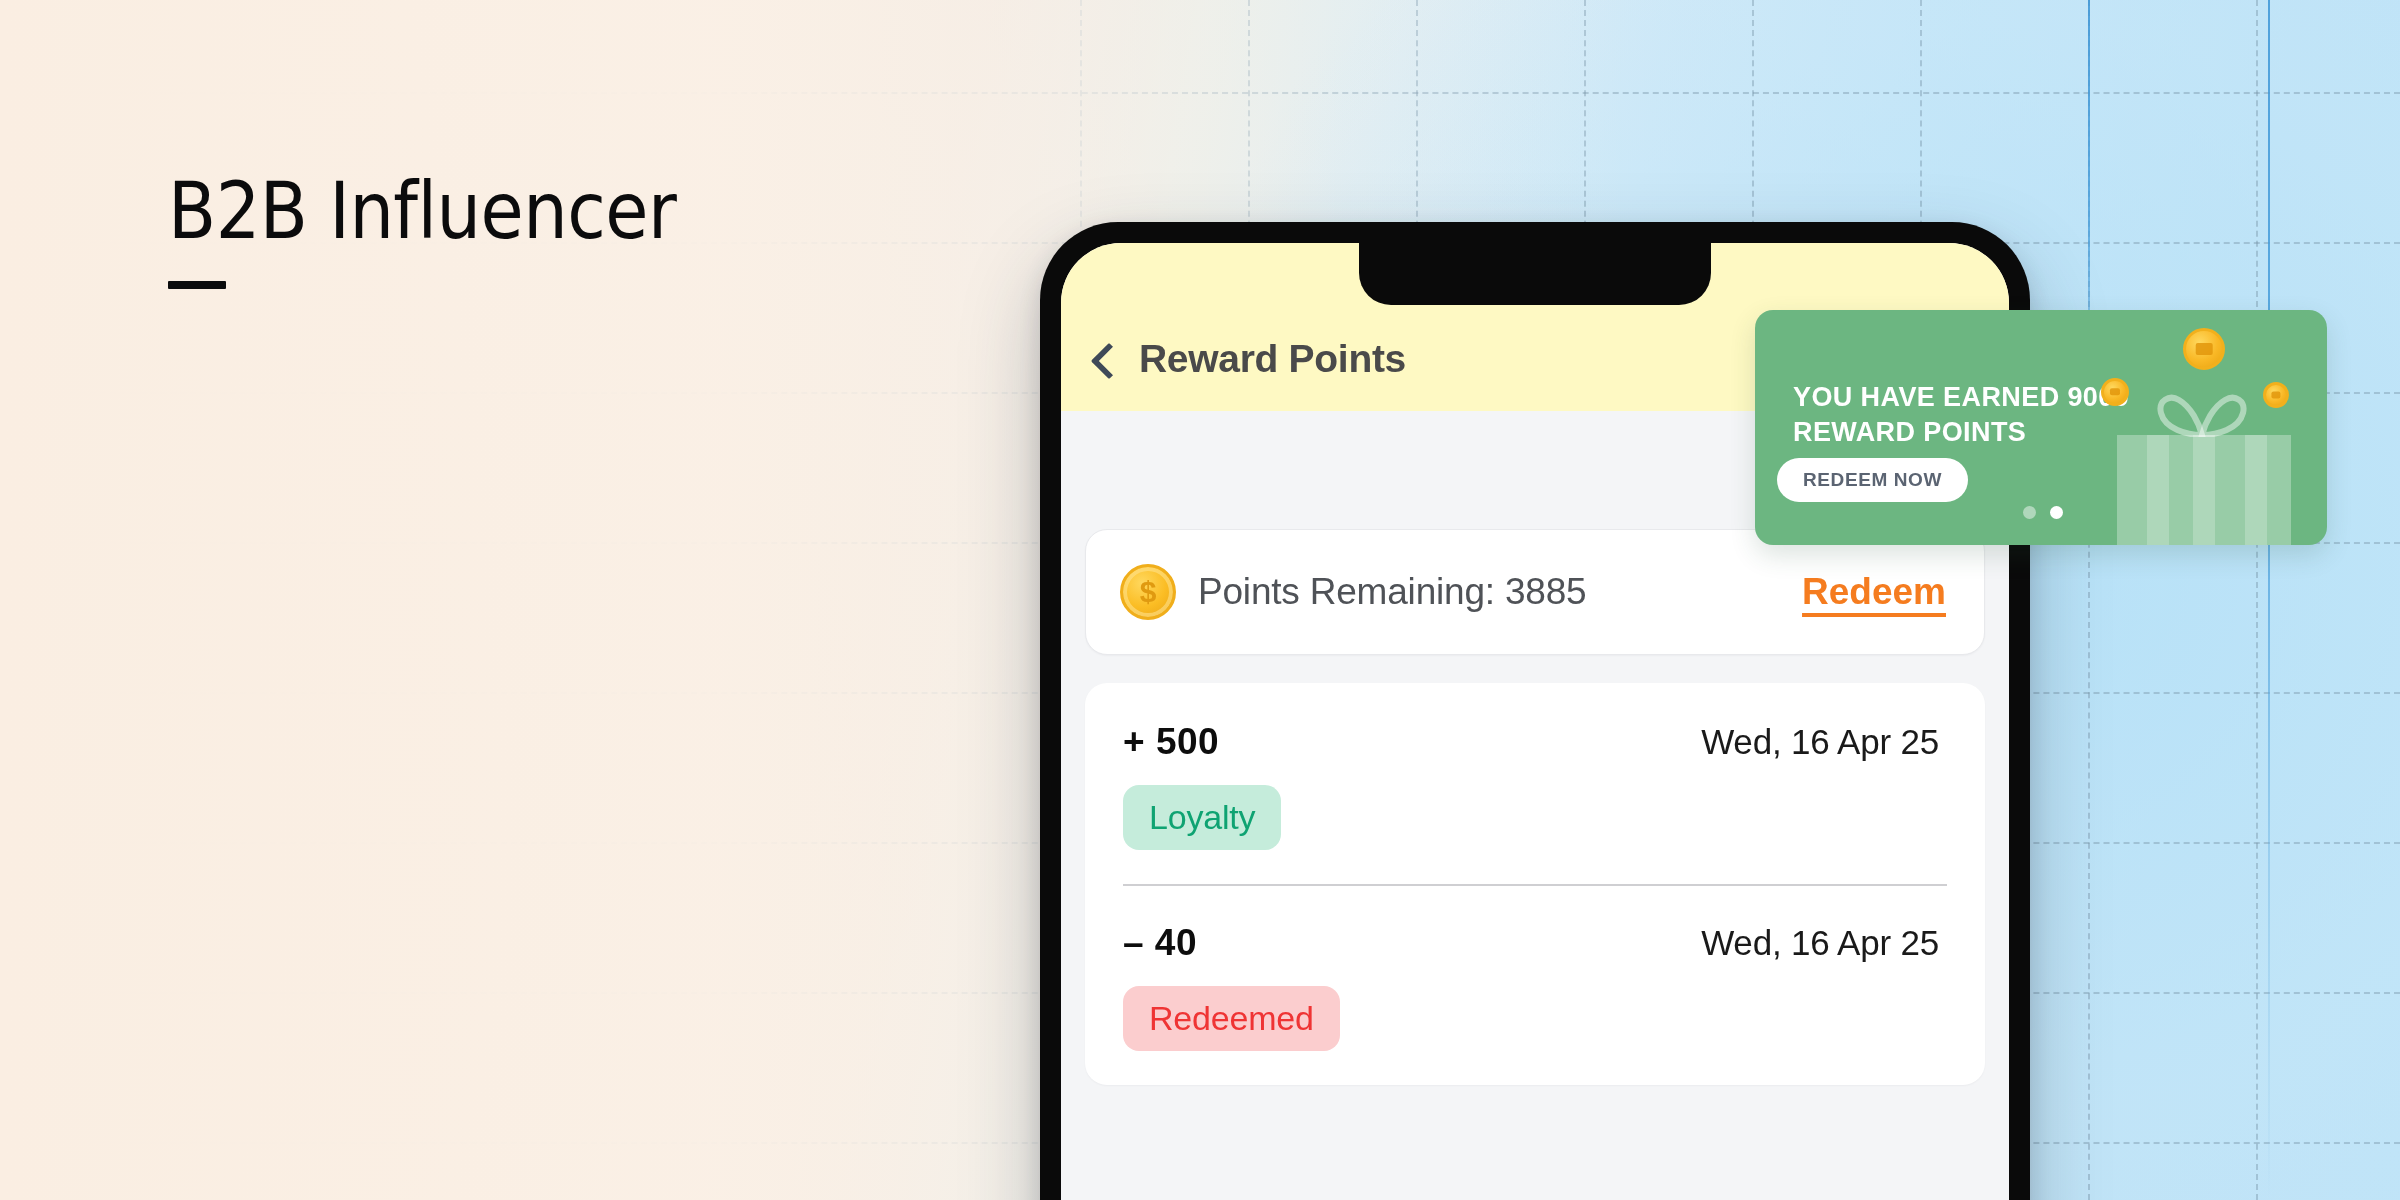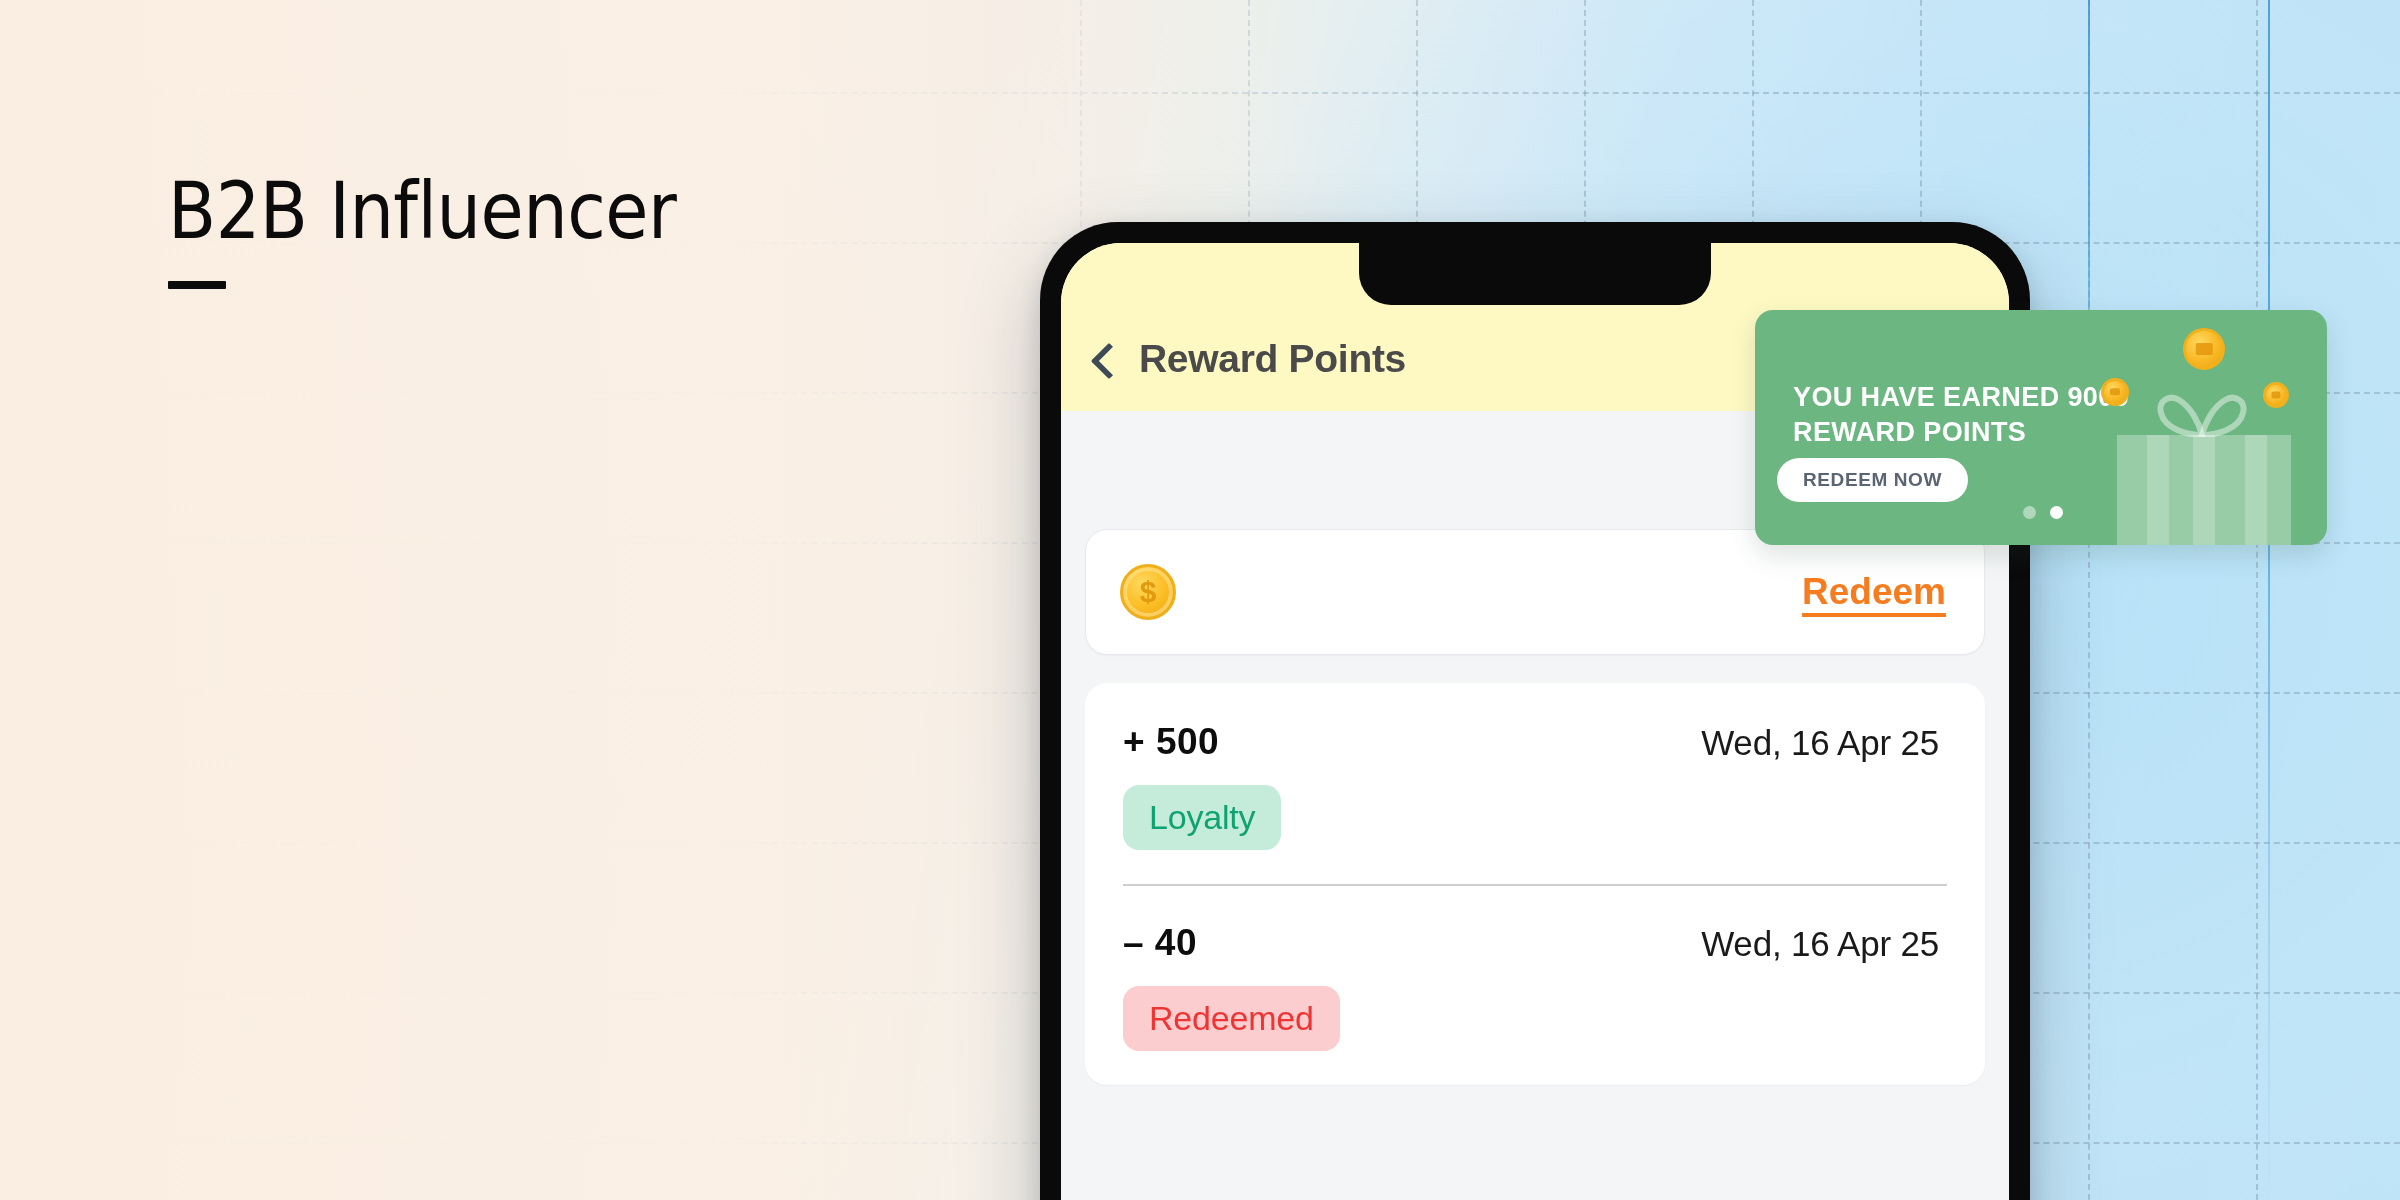--- a/index.html
+++ b/index.html
@@ -150,21 +150,21 @@
   }
 
   
   #txn-card {
     margin-top:28px; background:#fff; border-radius:22px;
     padding:38px 38px 0 38px;
     box-shadow:0 1px 2px rgba(20,30,50,0.04);
   }
   .txn-row { padding-bottom:34px; }
   .txn-row + .txn-row { padding-top:36px; border-top:2px solid #cfcfd2; }
-  .txn-top { display:flex; align-items:flex-end; }
+  .txn-top { display:flex; align-items:center; }
   .txn-amount { font-size:37px; font-weight:700; color:#0d0d0d; letter-spacing:0.5px; }
   .txn-date {
     margin-left:auto; font-size:35px; color:#1a1a1a; font-weight:400;
     letter-spacing:-0.2px; padding-right:8px;
   }
   .badge {
     display:inline-block; margin-top:22px;
     padding:13px 26px; border-radius:16px;
     font-size:34px; font-weight:400; letter-spacing:-0.2px;
   }
@@ -267,20 +267,21 @@
     <div id="app-header">
       <div id="back-chevron"></div>
       <div id="screen-title">Reward Points</div>
     </div>
 
     <div id="app-body">
       <div class="spacer-top"></div>
 
       <div id="points-card">
         <div class="coin"></div>
+        <div id="points-label">Points Remaining: 3885</div>
         <div id="redeem-link">Redeem</div>
       </div>
 
       <div id="txn-card">
 
         <div class="txn-row">
           <div class="txn-top">
             <span class="txn-amount">+ 500</span>
             <span class="txn-date">Wed, 16 Apr 25</span>
           </div>

